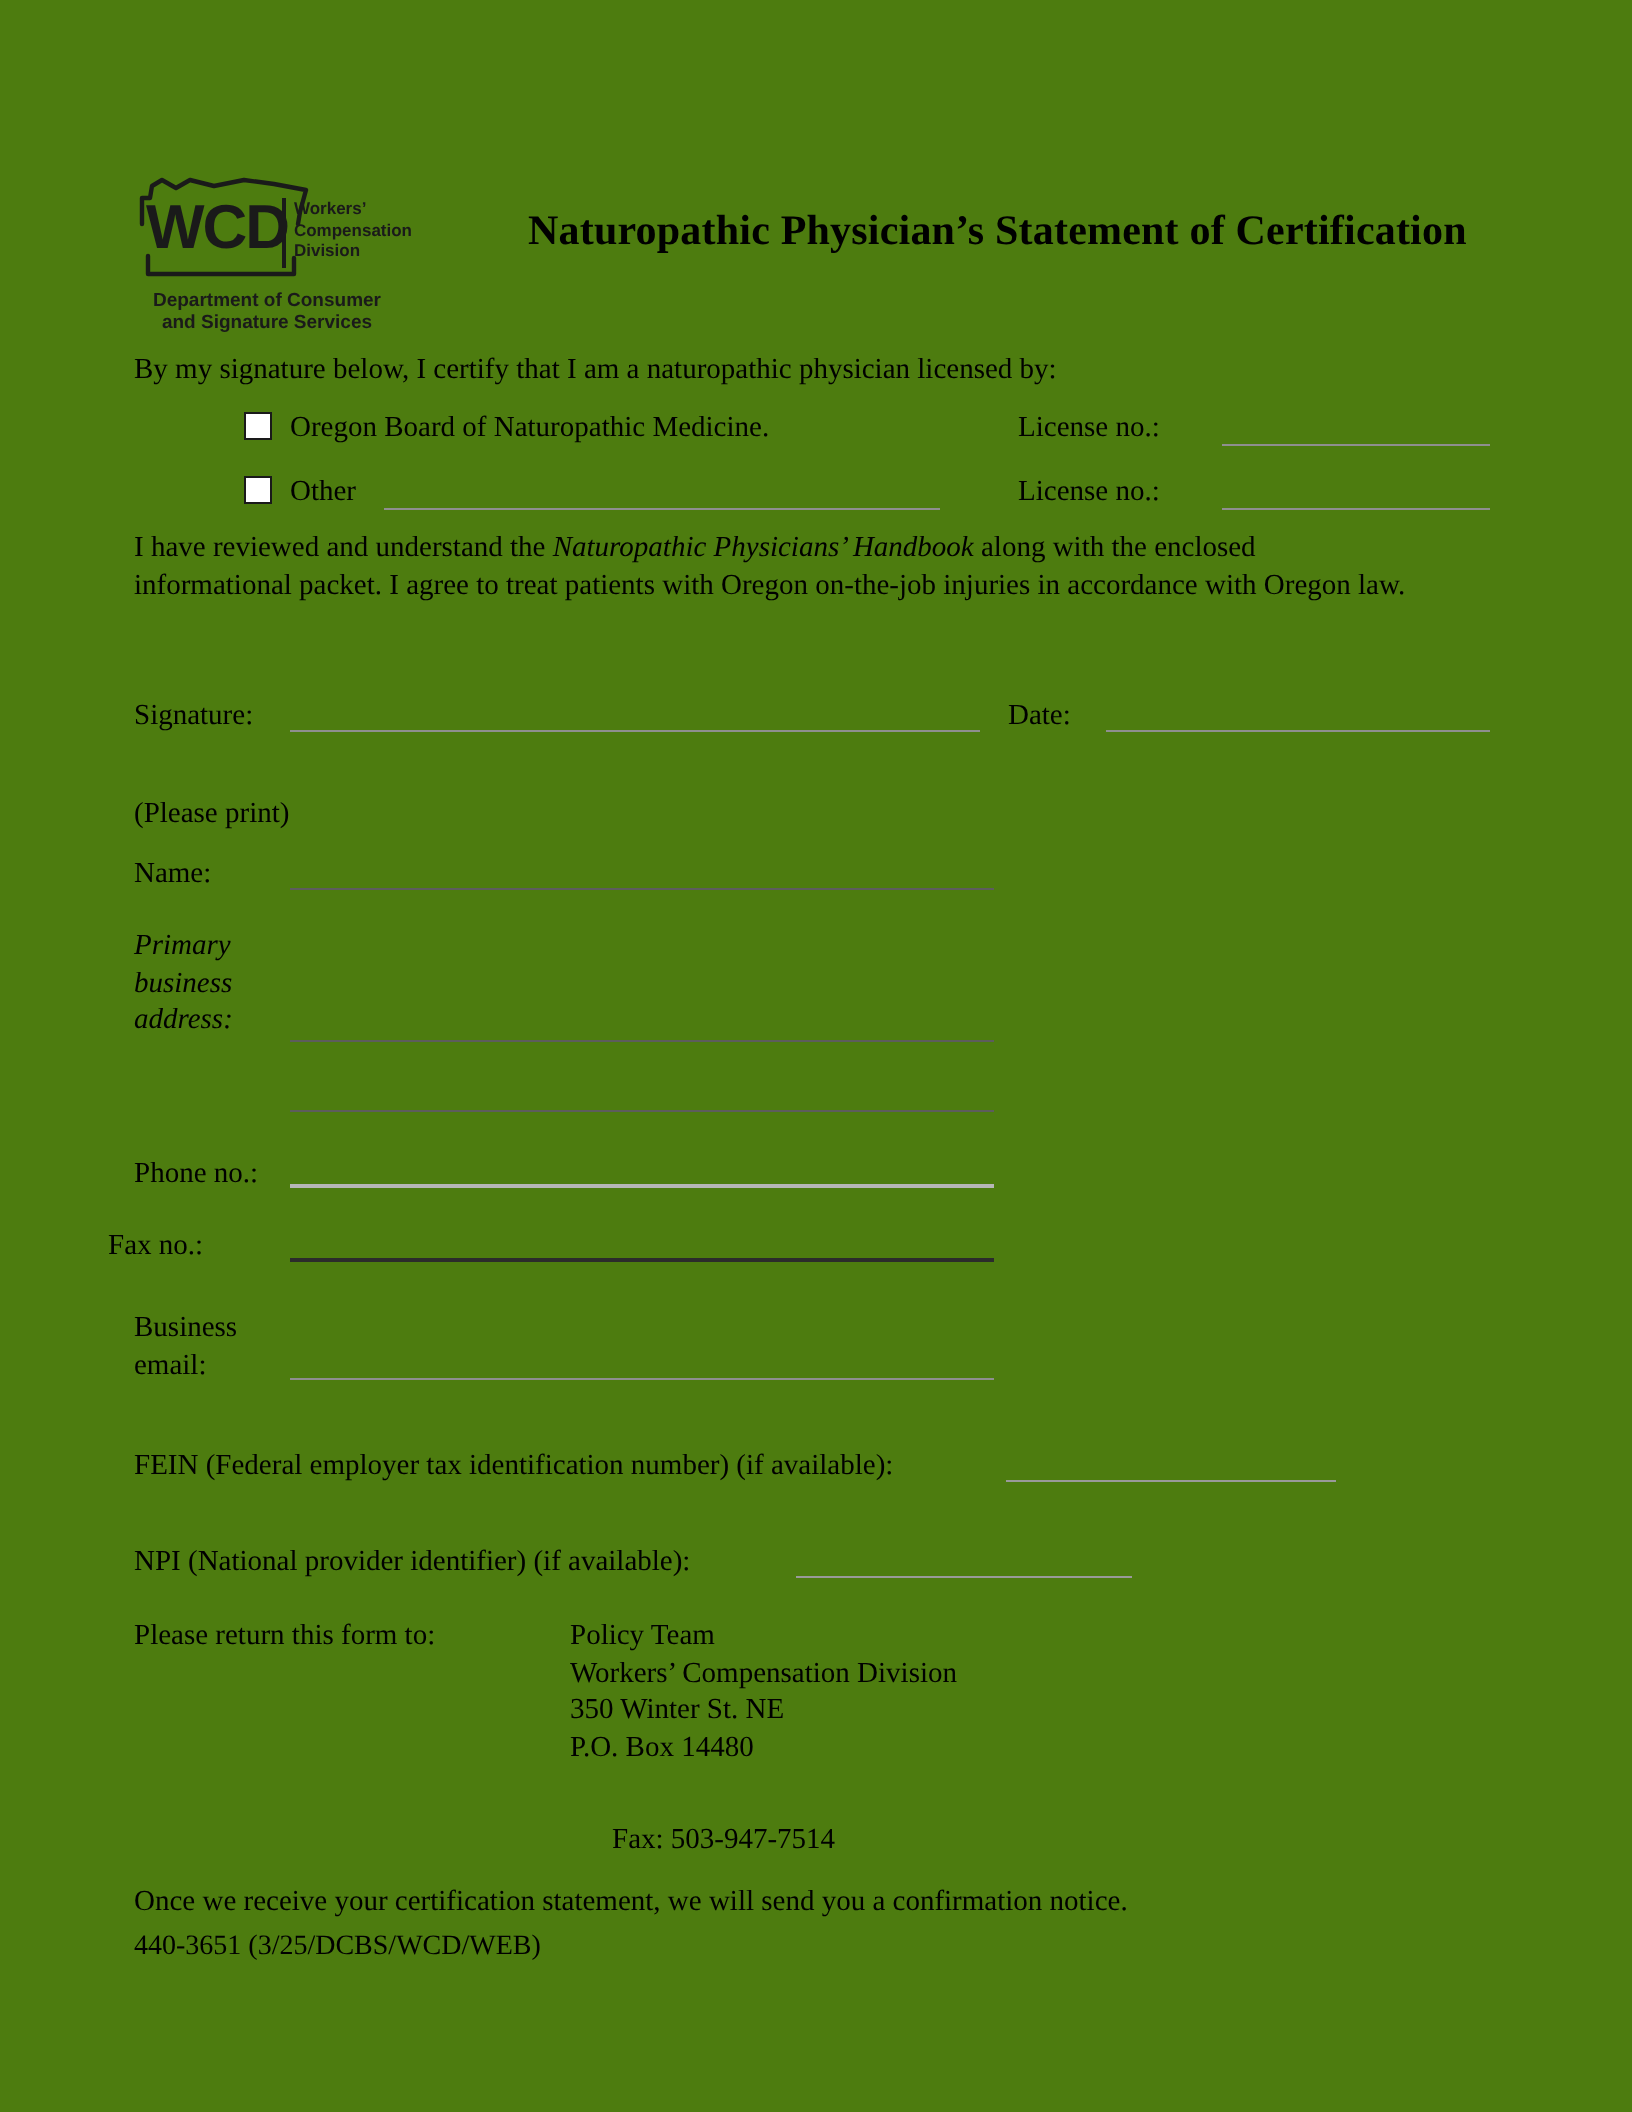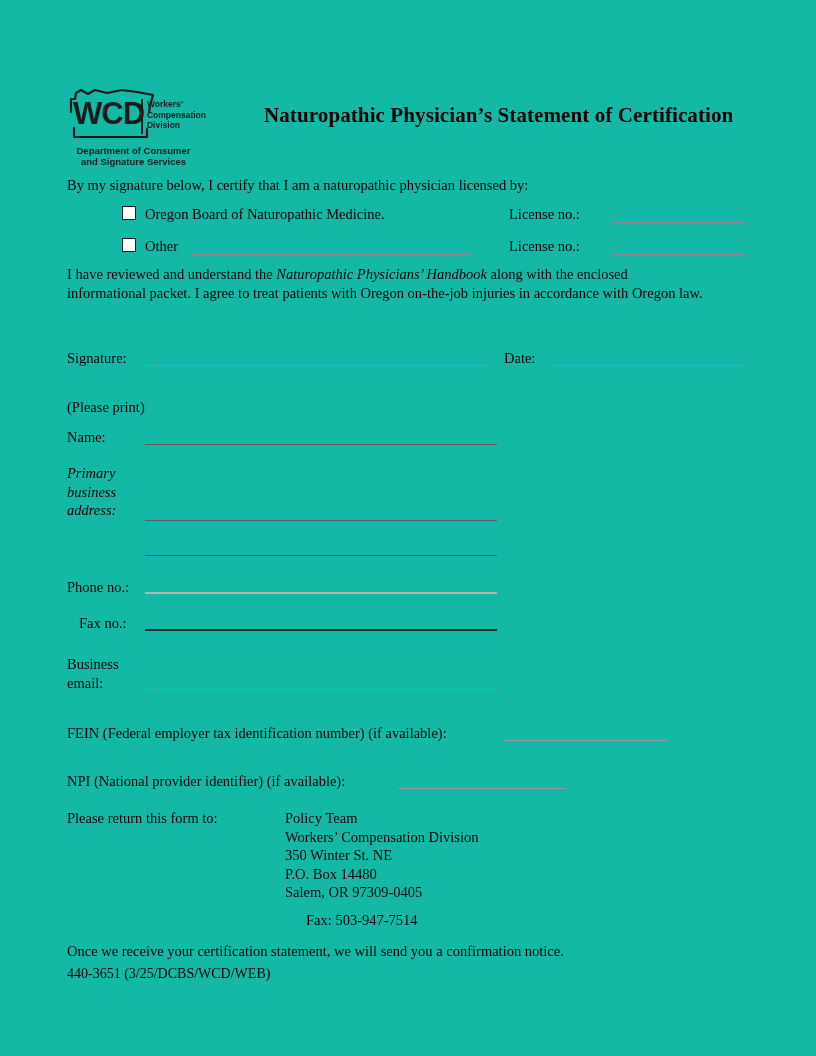--- a/index.html
+++ b/index.html
@@ -1,20 +1,20 @@
 <!DOCTYPE html>
 <html><head>
 <meta charset="utf-8">
 <style>
   html, body { margin: 0; padding: 0; background: #e8e8e8; }
   .page {
     position: relative;
     width: 816px; height: 1056px;
     margin: 0 auto;
-    background: #14b8a6;
+    background: #4d7c0f;
     font-family: "Liberation Serif", serif;
     color: #000;
     overflow: hidden;
   }
   .abs { position: absolute; }
   .body-text { font-size: 14.5px; line-height: 18.6px; white-space: nowrap; }
   .wrap { white-space: normal; }
 
   
   .page-title {
@@ -115,39 +115,38 @@
   <div class="abs body-text" style="left:67px; top:428px;">Name:</div>
   <div class="abs fline dark1" style="left:145px; top:444px; width:352px;"></div>
 
   <div class="abs body-text wrap" style="left:67px; top:464px; width:76px;font-style:italic;">Primary business address:</div>
   <div class="abs fline dark1" style="left:145px; top:520px; width:352px;"></div>
   <div class="abs fline dark1" style="left:145px; top:555px; width:352px;"></div>
 
   <div class="abs body-text" style="left:67px; top:578px;">Phone no.:</div>
   <div class="abs fline light2" style="left:145px; top:592px; width:352px;"></div>
 
-  <div class="abs body-text" style="left:79px; top:614px;">Fax no.:</div>
+  <div class="abs body-text" style="left:54px; top:614px;">Fax no.:</div>
   <div class="abs fline black2" style="left:145px; top:629px; width:352px;"></div>
 
   <div class="abs body-text wrap" style="left:67px; top:655px; width:72px;">Business email:</div>
   <div class="abs fline" style="left:145px; top:689px; width:352px;"></div>
 
   <div class="abs body-text" style="left:67px; top:724px;">FEIN (Federal employer tax identification number) (if available):</div>
   <div class="abs fline gray15" style="left:503px; top:740px; width:165px;"></div>
 
   <div class="abs body-text" style="left:67px; top:772px;">NPI (National provider identifier) (if available):</div>
   <div class="abs fline gray15" style="left:398px; top:788px; width:168px;"></div>
 
   <div class="abs body-text" style="left:67px; top:809px;">Please return this form to:</div>
   <div class="abs body-text" style="left:285px; top:809px;">
     <div>Policy Team</div>
     <div>Workers’ Compensation Division</div>
     <div>350 Winter St. NE</div>
     <div>P.O. Box 14480</div>
-    <div>Salem, OR 97309-0405</div>
   </div>
   <div class="abs body-text" style="left:269px; top:911px;margin-left:37px;">Fax: 503-947-7514</div>
 
   <div class="abs body-text" style="left:67px; top:942px;">Once we receive your certification statement, we will send you a confirmation notice.</div>
 
   <div class="abs form-number" style="left:67px; top:966px;">440-3651 (3/25/DCBS/WCD/WEB)</div>
 
 </div>
 
 </body></html>

